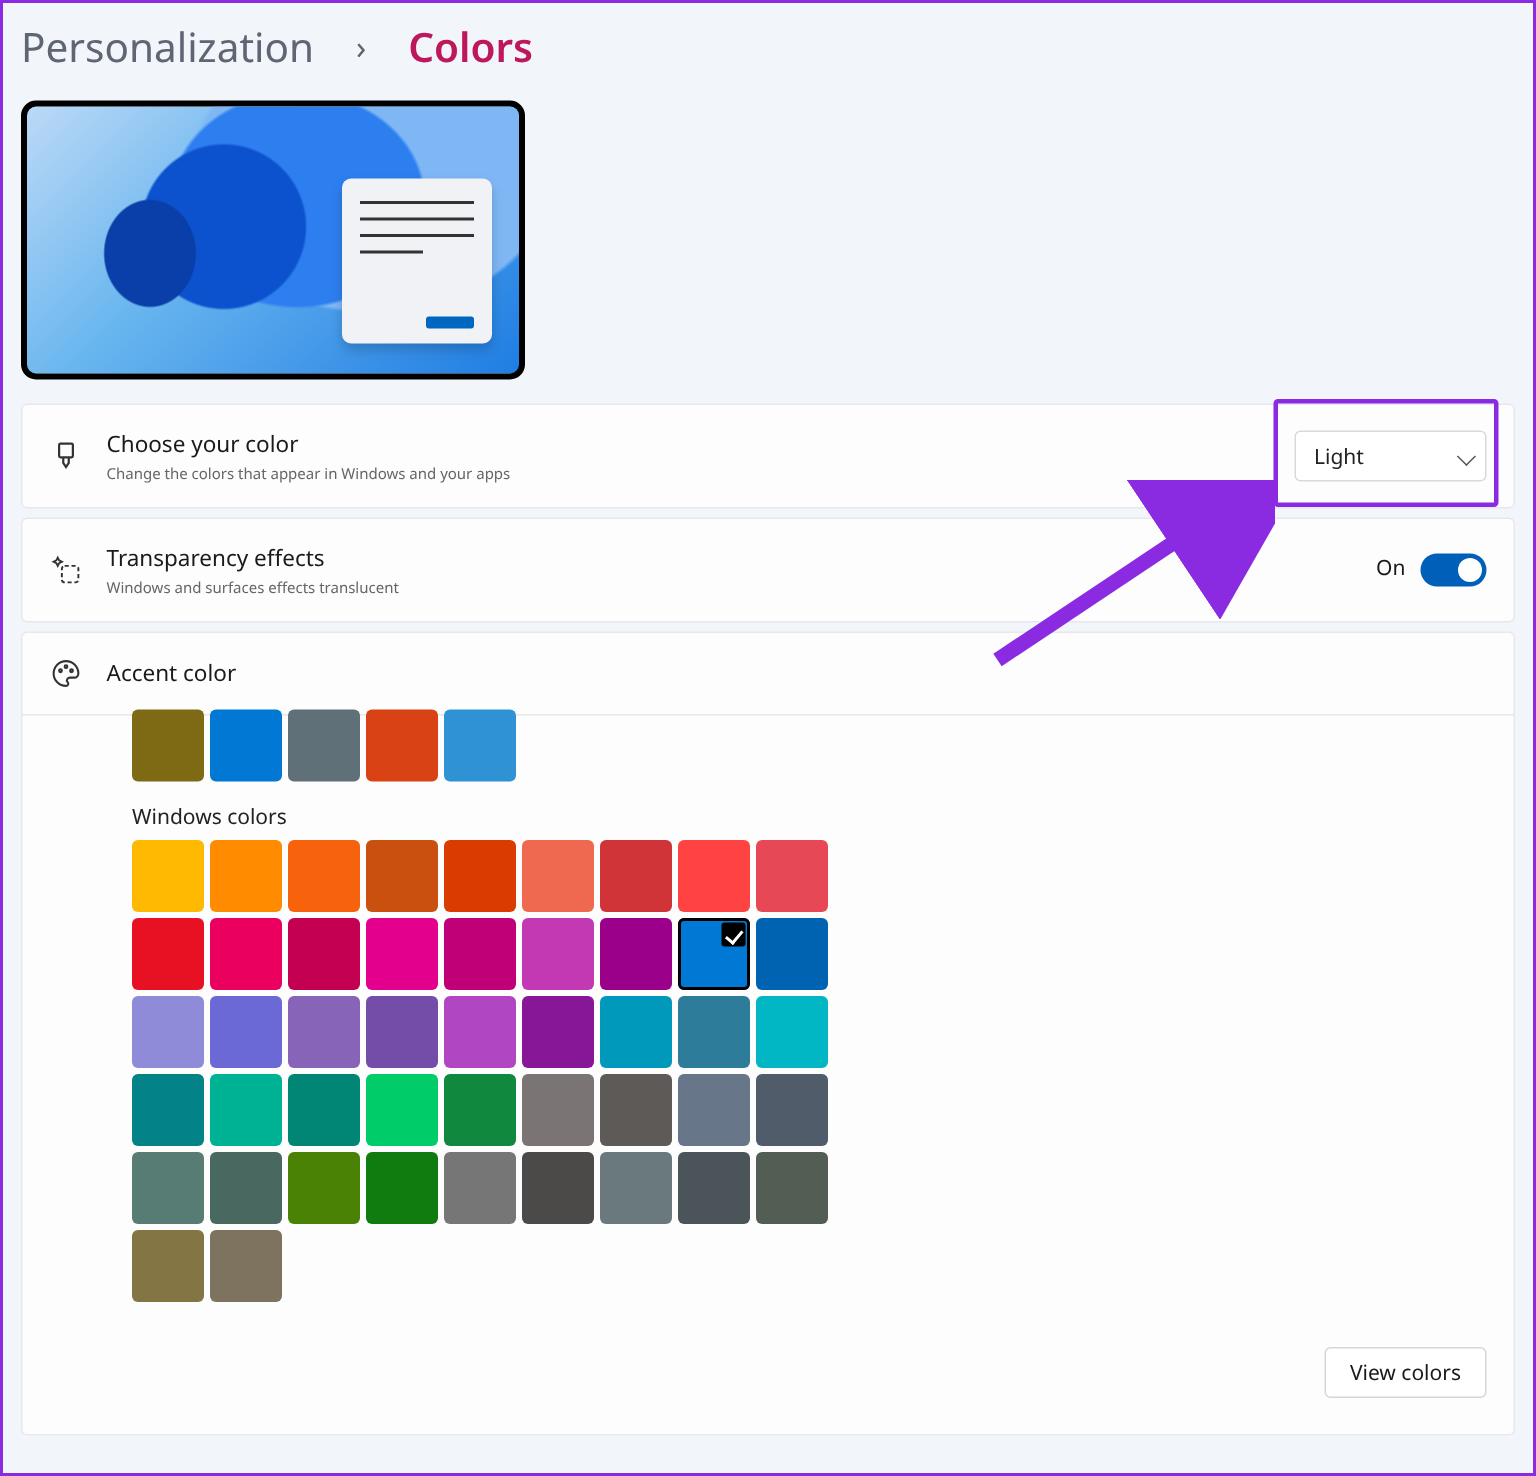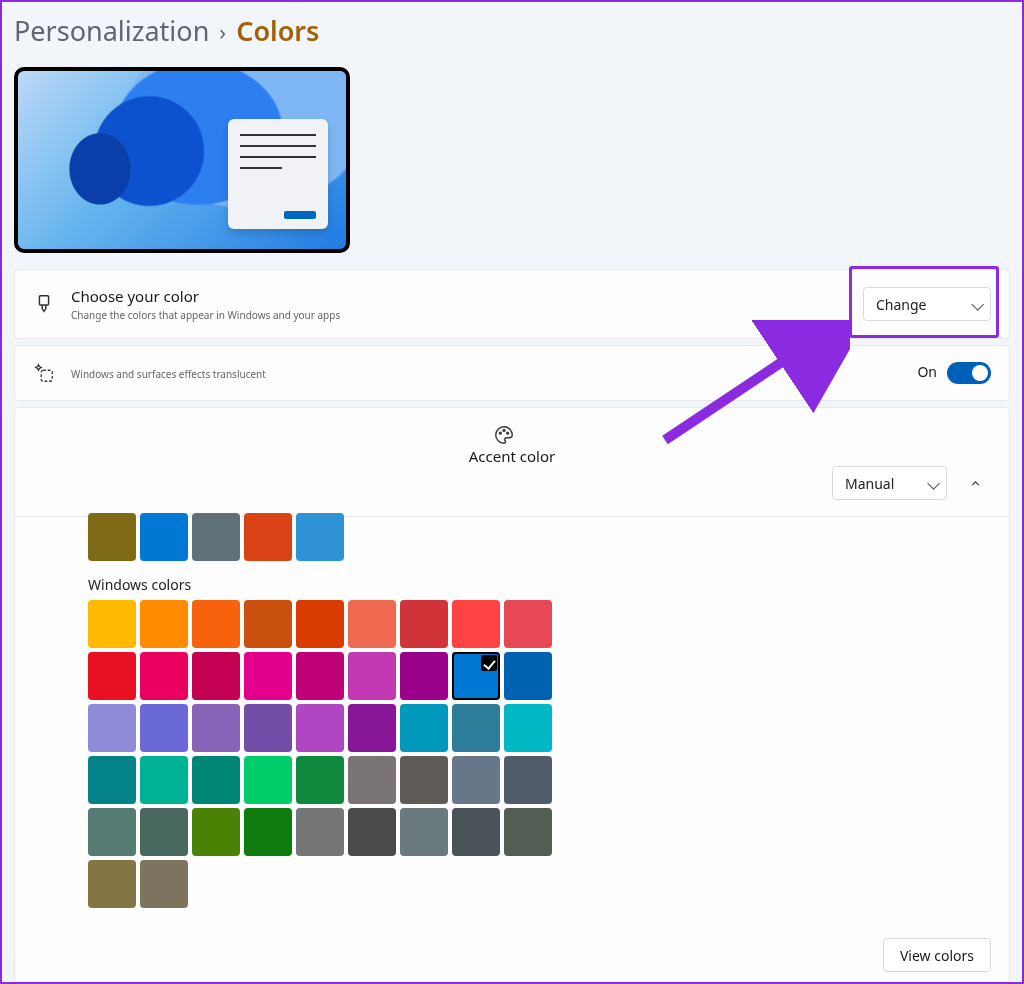--- a/index.html
+++ b/index.html
@@ -10,26 +10,26 @@
     font-size: 14px;
     width: 1024px;
     height: 984px;
     overflow: hidden;
     border: 2px solid #8a2be2;
   }
   .breadcrumb {
     padding: 10px 12px 18px 12px;
     display: flex;
     align-items: center;
-    gap: 10px;
+    gap: 28px;
     font-size: 27px;
   }
   .breadcrumb .parent { color: #5f6673; font-weight: 400; }
   .breadcrumb .sep    { color: #5f6673; font-weight: 400; font-size: 22px;}
-  .breadcrumb .leaf   { color: #a16207; font-weight: 600; }
+  .breadcrumb .leaf   { color: #be185d; font-weight: 600; }
 
   .preview {
     margin: 0 0 16px 12px;
     width: 336px;
     height: 186px;
     border: 4px solid #000;
     border-radius: 10px;
     overflow: hidden;
     position: relative;
     background: linear-gradient(135deg,#bcd9f7 0%, #69b6ef 40%, #1f7de3 100%);
@@ -147,63 +147,54 @@
         <rect x="7" y="3" width="10" height="10" rx="1"></rect>
           <path d="M10 13v4l2 3 2-3v-4"></path>
       </svg>
     </div>
     <div class="panel-text">
       <div class="title">Choose your color</div>
       <div class="sub">Change the colors that appear in Windows and your apps</div>
     </div>
     <div class="panel-right">
       <div class="dropdown">
-        <span>Change</span>
+        <span>Light</span>
       </div>
     </div>
     <div class="highlight-box"></div>
   </div>
 
   <div class="panel">
     <div class="panel-icon">
       <svg viewBox="0 0 24 24" fill="none" stroke="currentColor" stroke-width="1.4">
         <path d="M6 3l1 2 2 1-2 1-1 2-1-2-2-1 2-1z"></path>
         <rect x="9" y="9" width="12" height="12" rx="2" stroke-dasharray="3 2"></rect>
       </svg>
     </div>
     <div class="panel-text">
+      <div class="title">Transparency effects</div>
       <div class="sub">Windows and surfaces effects translucent</div>
     </div>
     <div class="panel-right toggle-wrap">
       <span>On</span>
       <div class="toggle"></div>
     </div>
   </div>
 
-  <div class="panel" style="margin-bottom:0; border-radius:4px 4px 0 0;flex-direction:column;">
+  <div class="panel" style="margin-bottom:0; border-radius:4px 4px 0 0;">
     <div class="panel-icon">
       <svg viewBox="0 0 24 24" fill="none" stroke="currentColor" stroke-width="1.5">
         <path d="M12 3a9 9 0 100 18c2 0 2-2 1-3s0-3 2-3h3a3 3 0 003-3 9 9 0 00-9-9z"></path>
         <circle cx="8" cy="10" r="1"></circle>
           <circle cx="12" cy="7" r="1"></circle>
           <circle cx="16" cy="10" r="1"></circle>
       </svg>
     </div>
     <div class="panel-text">
       <div class="title">Accent color</div>
-    </div>
-    <div class="panel-right">
-      <div class="dropdown" style="min-width:115px">
-        <span>Manual</span>
-      </div>
-      <div class="expander-icon">
-        <svg viewBox="0 0 24 24" fill="none" stroke="#333" stroke-width="2">
-            <path d="M6 15l6-6 6 6"></path>
-          </svg>
-      </div>
     </div>
   </div>
 
   <div class="accent-body">
     <div class="swatch-row" id="recent-row">
         <div class="swatch" style="background: rgb(126, 106, 20);"></div>
         <div class="swatch" style="background: rgb(0, 120, 212);"></div>
         <div class="swatch" style="background: rgb(96, 112, 121);"></div>
         <div class="swatch" style="background: rgb(216, 66, 21);"></div>
         <div class="swatch" style="background: rgb(46, 146, 212);"></div>

